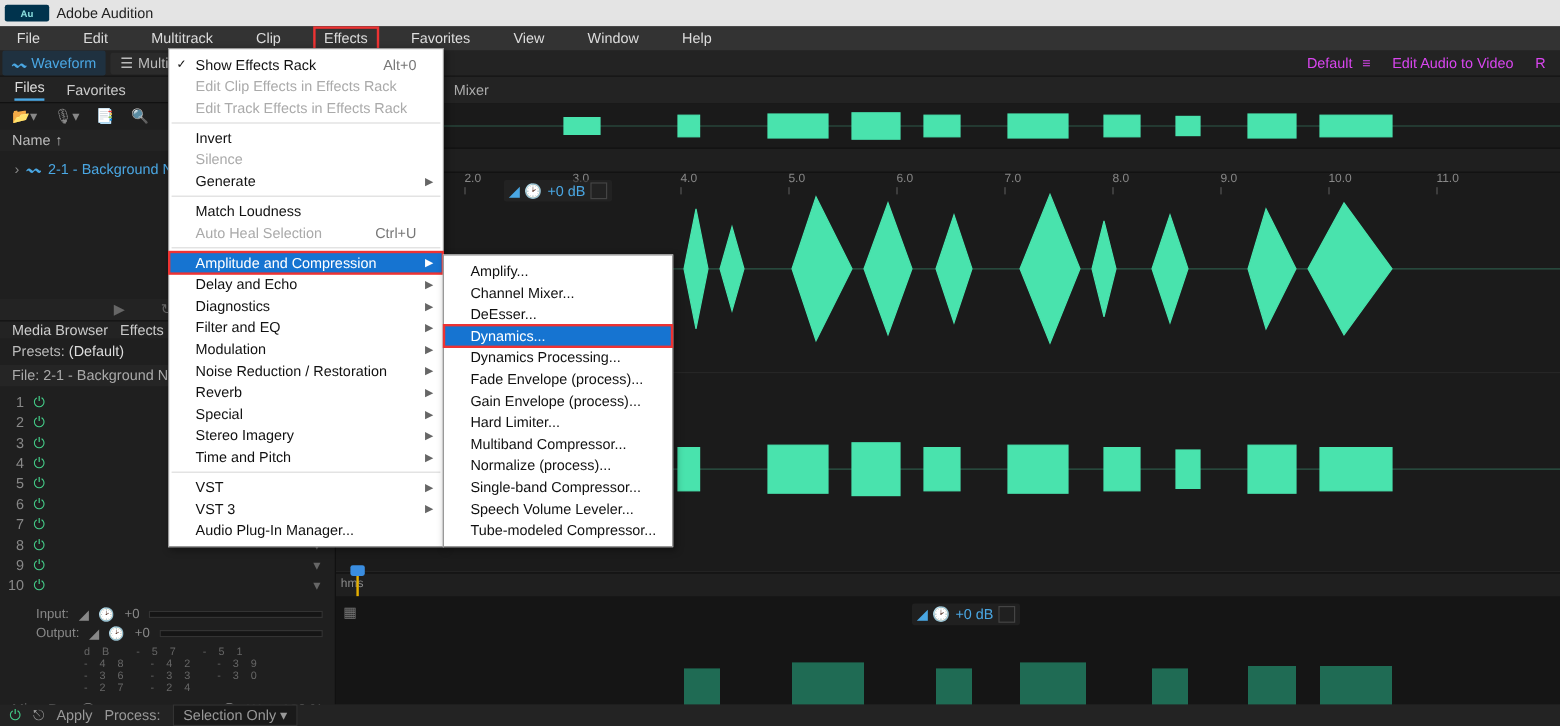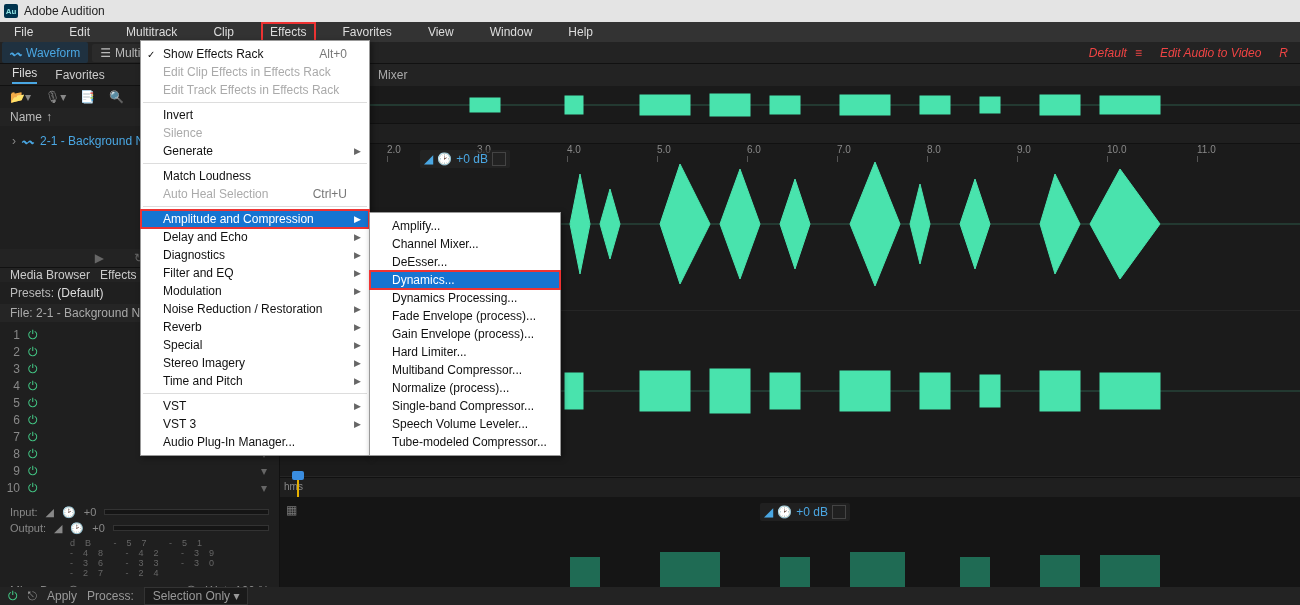--- a/index.html
+++ b/index.html
@@ -1,30 +1,30 @@
 <!DOCTYPE html>
 <html><head>
 <meta charset="utf-8">
 <style>
   * { margin:0; padding:0; box-sizing:border-box; font-family:"Segoe UI",Tahoma,sans-serif; }
   body { width:1300px; height:605px; background:#1b1b1b; color:#ccc; font-size:12px; overflow:hidden; }
   
   .titlebar { height:22px; background:#e4e4e4; display:flex; align-items:center; padding:0 4px; color:#222; }
-  .au-logo { width:14px; height:14px; background:#00334d; border-radius:2px; margin-right:6px; display:flex; align-items:center; justify-content:center; font-size:8px; color:#8be0e0; font-weight:bold; }
+  .au-logo { width:37px; height:14px; background:#00334d; border-radius:2px; margin-right:6px; display:flex; align-items:center; justify-content:center; font-size:8px; color:#8be0e0; font-weight:bold; }
   
   .menubar { height:20px; background:#333; display:flex; align-items:center; padding:1px 6px; color:#ddd; position:relative;gap:20px; }
   .menubar .mi { padding:2px 8px; cursor:default; }
   .mi-effects { background:#333; outline:2px solid #e33; outline-offset:-1px; }
   
   .toolrow { height:22px; background:#232323; border-bottom:1px solid #111; display:flex; align-items:center; color:#bbb; }
   .tool-icon { width:22px; height:22px; display:flex; align-items:center; justify-content:center; color:#888; }
   .mode-btn { display:flex; align-items:center; gap:4px; background:#2b2b2b; padding:2px 8px; margin:0 2px; border-radius:2px; }
   .mode-btn.active { color:#4aa7e3; background:#1f3140; }
   .right-links { margin-left:auto; display:flex; gap:18px; padding-right:12px; }
-  .right-links span { color:#ef4444;font-style:italic; }
+  .right-links span { color:#d946ef; }
   .gear { color:#888; margin-left:-10px; }
   
   .main { display:flex; height:calc(605px - 22px - 20px - 22px - 18px); }
   .leftcol { width:280px; background:#1f1f1f; border-right:1px solid #111; display:flex; flex-direction:column; }
   .filestabs { height:22px; display:flex; align-items:center; gap:18px; padding:0 12px; background:#232323; border-bottom:1px solid #111; }
   .filestabs .act { color:#ddd; border-bottom:2px solid #4aa7e3; padding-bottom:2px; }
   .iconsrow { height:22px; display:flex; gap:14px; padding:0 10px; align-items:center; color:#888; }
   .namehdr { height:18px; padding:1px 10px; color:#bbb; background:#232323; display:flex; align-items:center; gap:4px; }
   .filetree { flex:1; padding:4px 8px; }
   .file-item { color:#4aa7e3; padding:2px 4px; display:flex; align-items:center; gap:6px; }
@@ -33,21 +33,21 @@
   .btabs { display:flex; height:22px; align-items:center; gap:10px; padding:0 10px; background:#232323; }
   .preset-row { padding:4px 10px; color:#bbb; }
   .preset-row .val { color:#ddd; }
   .fileinfo { padding:2px 10px; color:#aaa; background:#252525; }
   .fx-slots { padding:4px 6px; }
   .fx-slot { display:flex; align-items:center; gap:8px; height:17px; color:#888; }
   .fx-slot .num { width:14px; text-align:right; }
   .pwr { color:#4c8; }
   .fx-slot .pick { color:#666; }
   .io-block { padding:4px 10px; color:#888; font-size:11px; }
-  .io-row { display:flex; align-items:center; gap:8px; height:16px; }
+  .io-row { display:flex; align-items:center; gap:8px; height:16px;margin-left:20px; }
   .meter { flex:1; height:6px; background:#151515; border:1px solid #333; position:relative; }
   .db-scale { padding:2px 10px 0 60px; color:#666; font-size:9px; letter-spacing:10px; }
   .mix-row { display:flex; align-items:center; gap:8px; padding:2px 10px; color:#888; }
   .mix-row .trk { flex:1; height:2px; background:#333; }
   
   .editor { flex:1; display:flex; flex-direction:column; background:#1b1b1b; position:relative; }
   .edit-tabs { height:22px; background:#232323; display:flex; align-items:center; padding:0 8px; gap:18px; }
   .edit-tabs .tab { color:#aaa; }
   .edit-tabs .tab.act { color:#ddd; border-bottom:2px solid #4aa7e3; }
   .overview { height:38px; background:#1a1a1a; position:relative; border-bottom:1px solid #111; }

